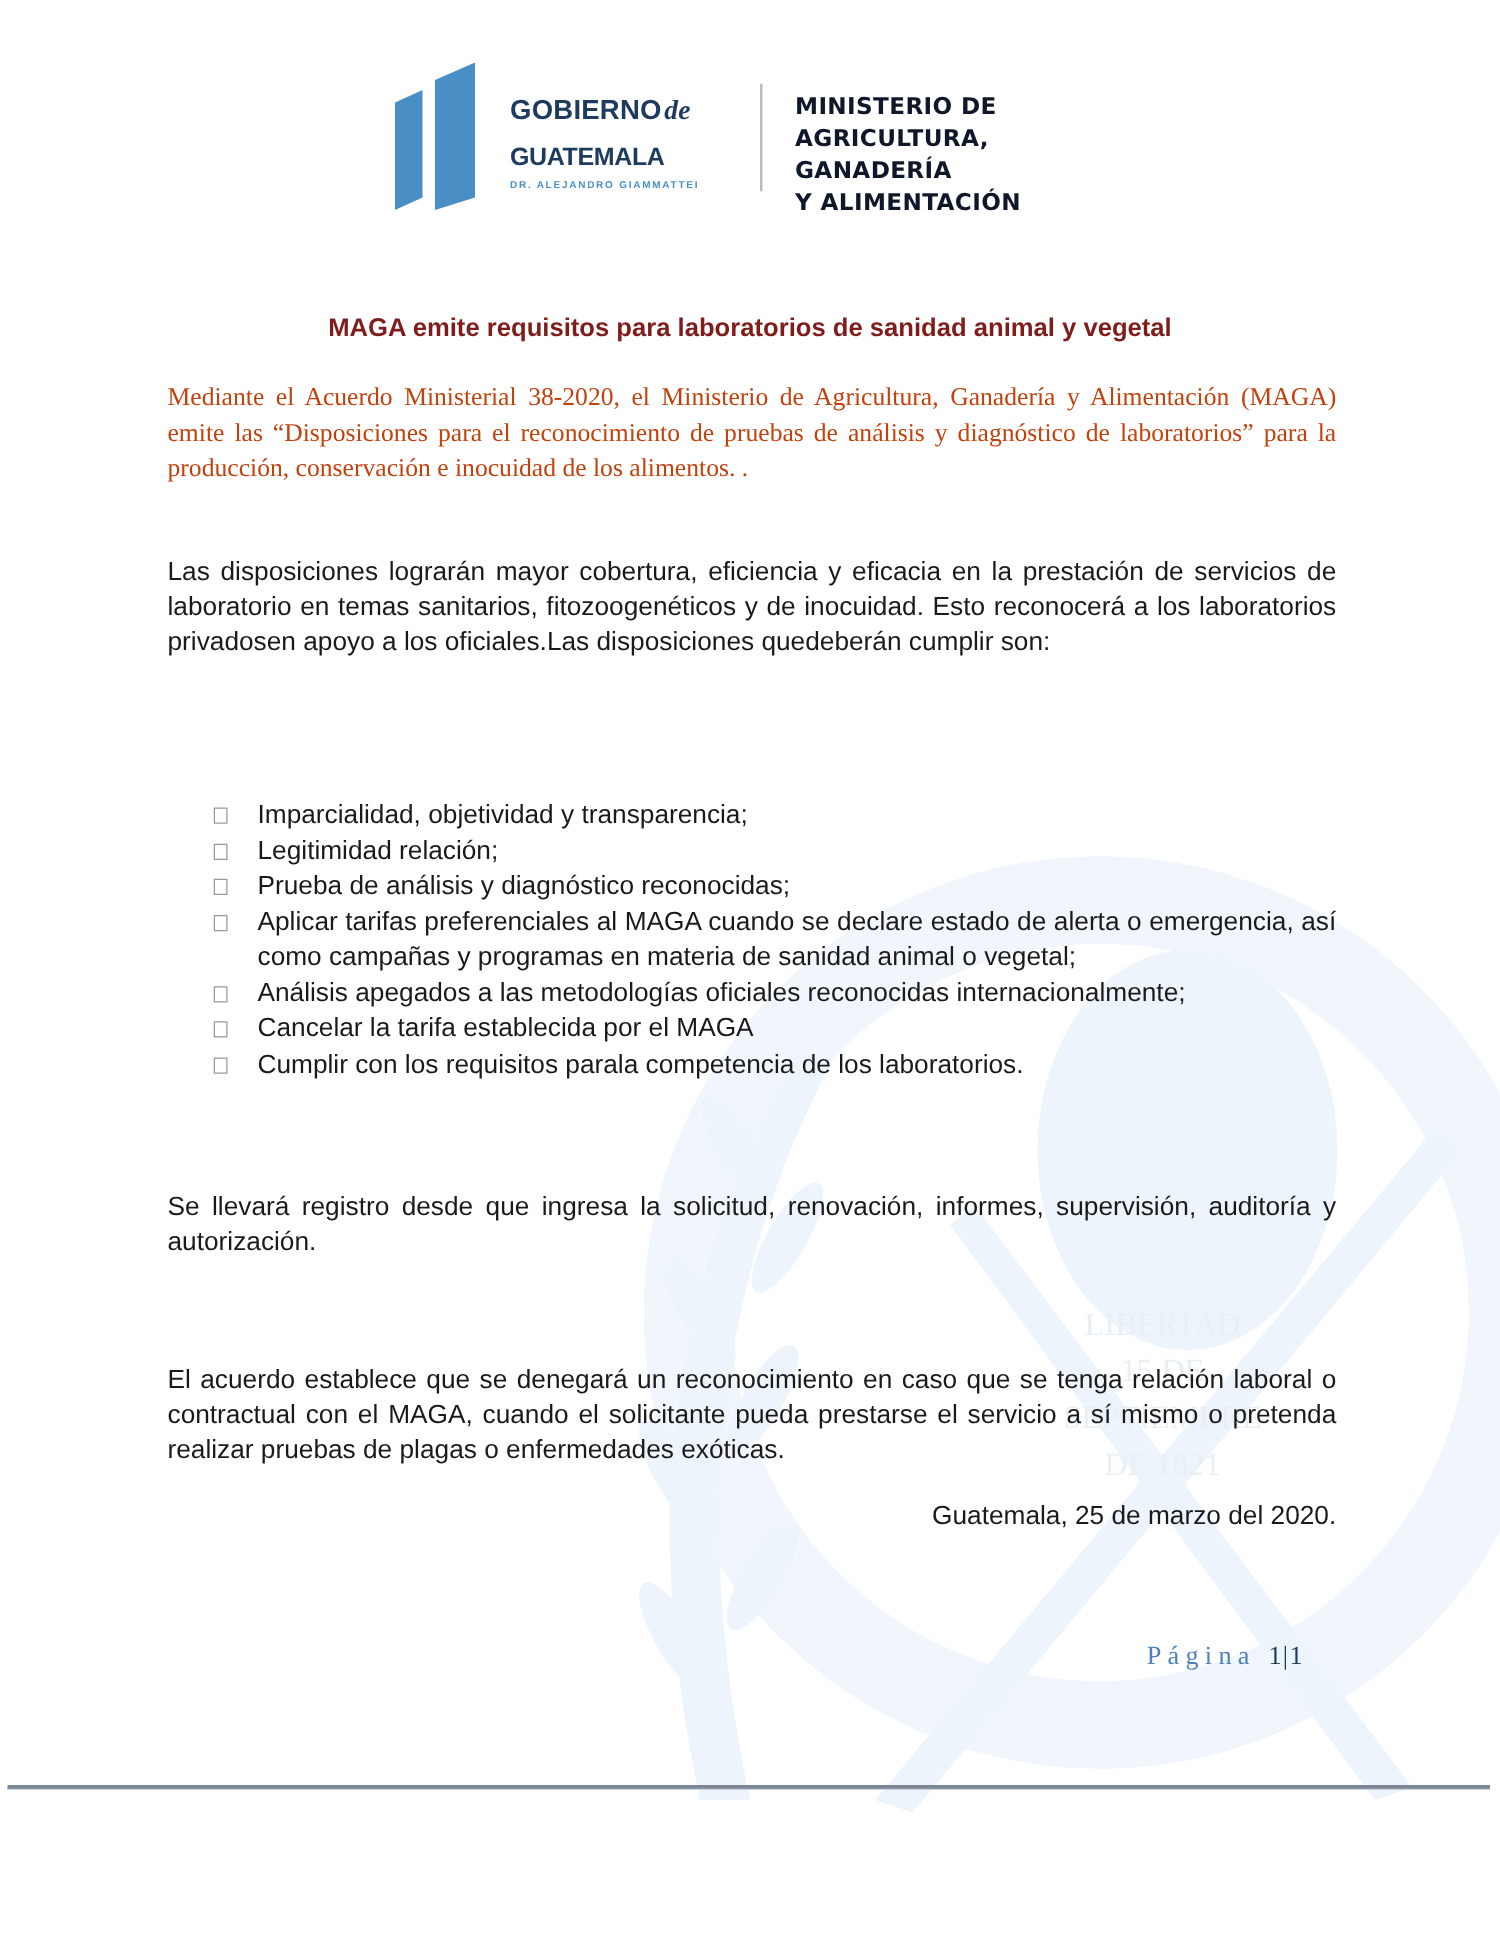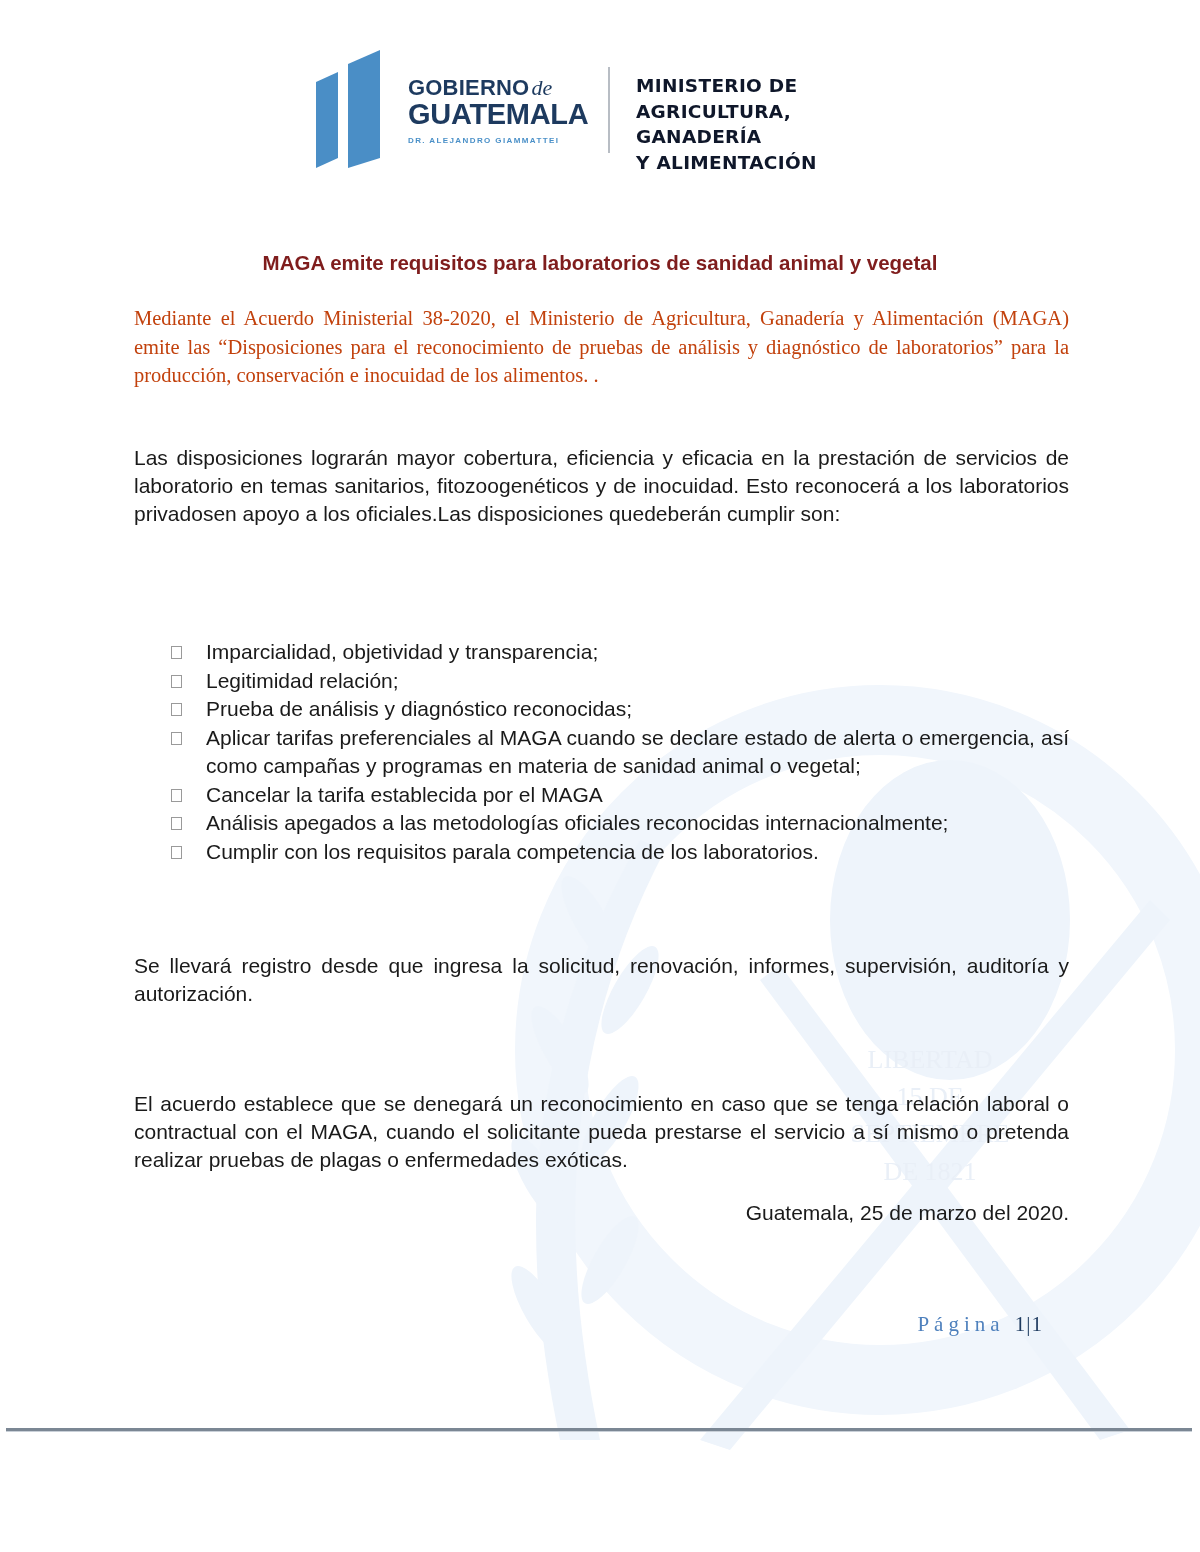--- a/index.html
+++ b/index.html
@@ -9,22 +9,22 @@
     font-family: "Liberation Sans", sans-serif;
   }
   .watermark { position: absolute; left: 0; top: 0; width: 1200px; height: 1552px; pointer-events: none; }
   .logo { position: absolute; left: 310px; top: 45px; width: 560px; height: 130px; }
   .logo svg.bars { position: absolute; left: 4px; top: 5px; }
   .gob {
     position: absolute; left: 98px; top: 32px; color: #1d3a5f;
     font-family: "Liberation Sans", sans-serif; font-weight: bold; line-height: 1;
   }
   .gob .l1 { font-size: 22px; letter-spacing: 0.2px; white-space: nowrap; }
-  .gob .l1 .de { font-family: "Liberation Serif", serif; font-style: italic; font-weight: normal; font-size: 22px; margin-left: 2px; text-align: right; }
-  .gob .l2 { font-size: 29px; letter-spacing: -0.3px; margin-top: 1px; }
+  .gob .l1 .de { font-family: "Liberation Serif", serif; font-style: italic; font-weight: bold; font-size: 22px; margin-left: 2px; text-align: right; }
+  .gob .l2 { font-size: 20px; letter-spacing: -0.3px; margin-top: 17px; }
   .gob .l3 { font-size: 8px; color: #4a90c8; letter-spacing: 1.4px; margin-top: 8px; white-space: nowrap; }
   .vline { position: absolute; left: 298px; top: 22px; width: 2px; height: 86px; background: #b8bdc4; }
   .ministry {
     position: absolute; left: 326px; top: 28px; color: #0f172a;
     font-family: "DejaVu Sans", sans-serif; font-weight: bold; font-size: 18.5px; line-height: 25.5px;
     letter-spacing: 0.3px; white-space: nowrap;
   }
   .title {
     position: absolute; left: 0; right: 0; top: 251px; text-align: center;
     font-weight: bold; font-size: 20.5px; color: #7f1d1d;
@@ -108,22 +108,22 @@
 
 <p class="p-serif">Mediante el Acuerdo Ministerial 38-2020, el Ministerio de Agricultura, Ganadería y Alimentación (MAGA) emite las “Disposiciones para el reconocimiento de pruebas de análisis y diagnóstico de laboratorios” para la producción, conservación e inocuidad de los alimentos. .</p>
 
 <p class="p p2">Las disposiciones lograrán mayor cobertura, eficiencia y eficacia en la prestación de servicios de laboratorio en temas sanitarios, fitozoogenéticos y de inocuidad. Esto reconocerá a los laboratorios privadosen apoyo a los oficiales.Las disposiciones quedeberán cumplir son:</p>
 
 <ul class="reqs">
   <li><span class="box"></span><span>Imparcialidad, objetividad y transparencia;</span></li>
   <li><span class="box"></span><span>Legitimidad relación;</span></li>
   <li><span class="box"></span><span>Prueba de análisis y diagnóstico reconocidas;</span></li>
   <li><span class="box"></span><span>Aplicar tarifas preferenciales al MAGA cuando se declare estado de alerta o emergencia, así como campañas y programas en materia de sanidad animal o vegetal;</span></li>
+  <li><span class="box"></span><span>Análisis apegados a las metodologías oficiales reconocidas internacionalmente;</span></li>
   <li><span class="box"></span><span>Cancelar la tarifa establecida por el MAGA</span></li>
-  <li><span class="box"></span><span>Análisis apegados a las metodologías oficiales reconocidas internacionalmente;</span></li>
   <li><span class="box"></span><span>Cumplir con los requisitos parala competencia de los laboratorios.</span></li>
 </ul>
 
 <p class="p p3">Se llevará registro desde que ingresa la solicitud, renovación, informes, supervisión, auditoría y autorización.</p>
 
 <p class="p p4">El acuerdo establece que se denegará un reconocimiento en caso que se tenga relación laboral o contractual con el MAGA, cuando el solicitante pueda prestarse el servicio a sí mismo o pretenda realizar pruebas de plagas o enfermedades exóticas.</p>
 
 <div class="date">Guatemala, 25 de marzo del 2020.</div>
 
 <div class="pagenum">

